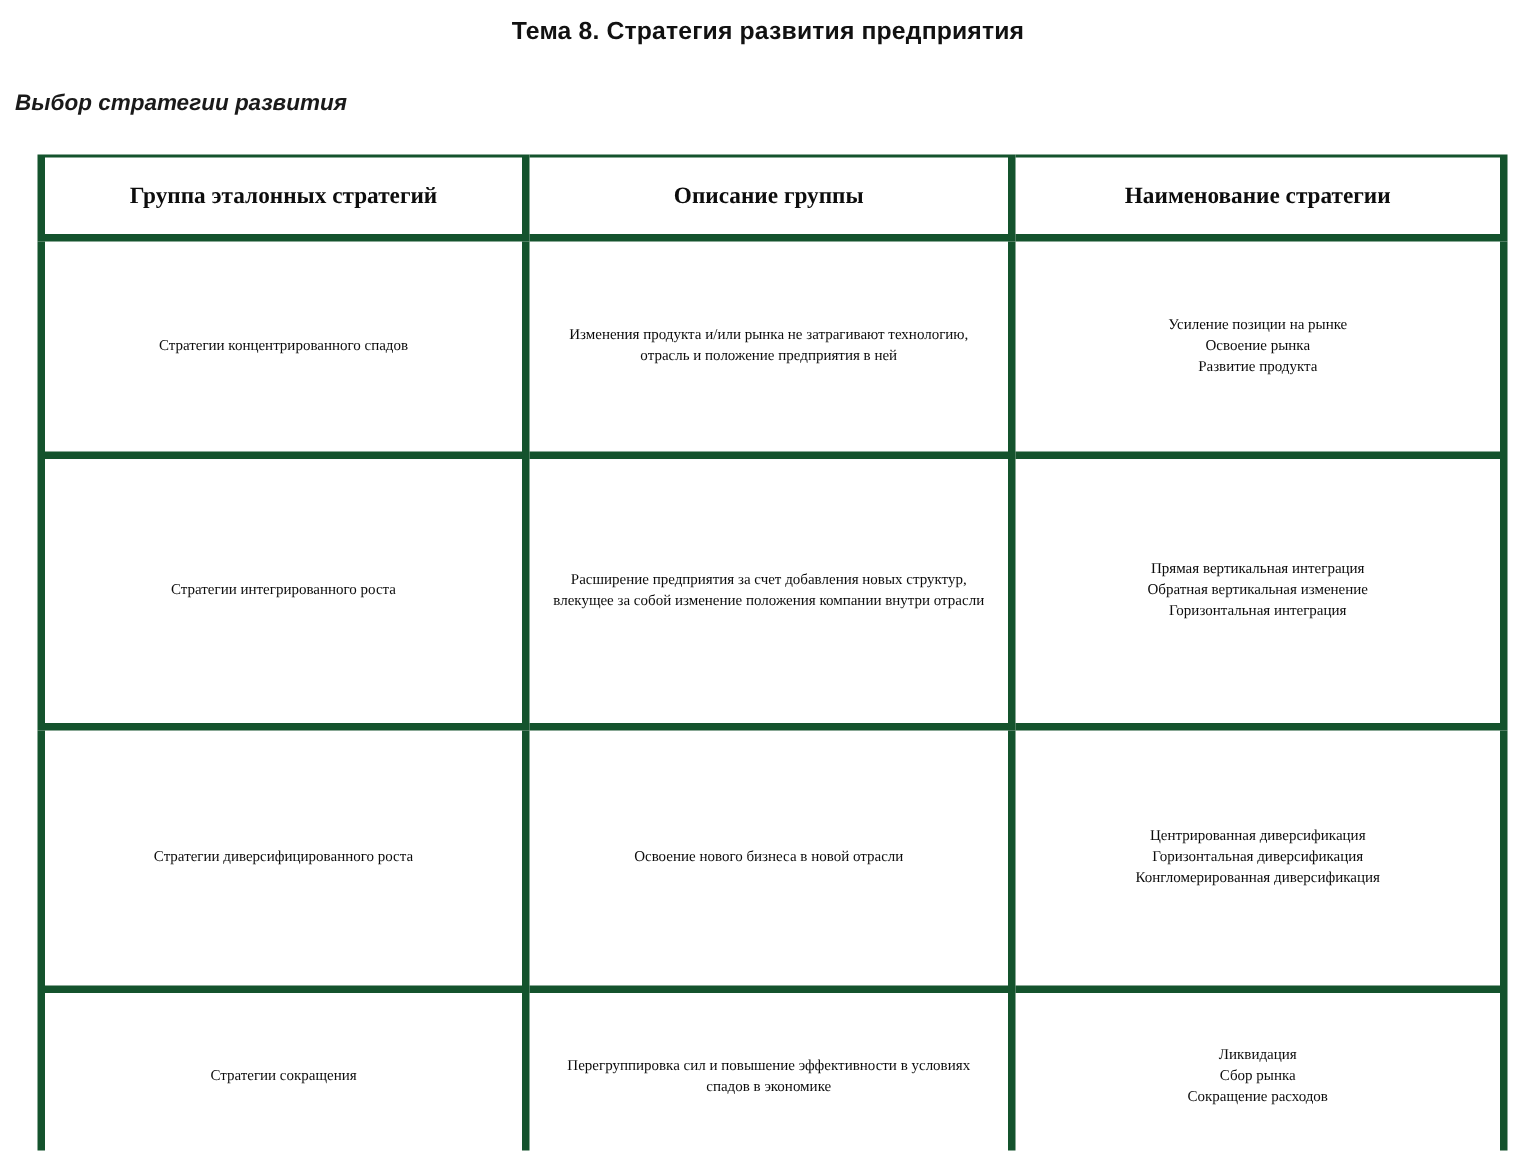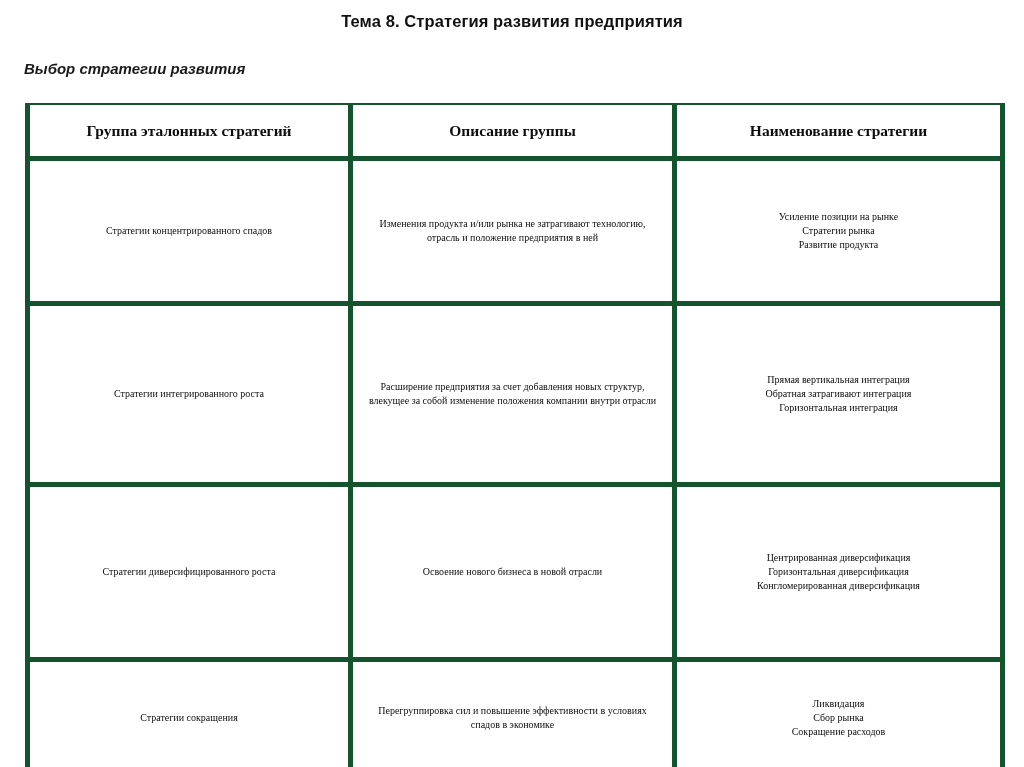--- a/index.html
+++ b/index.html
@@ -35,21 +35,21 @@
     line-height: 1.2;
   }
 
   .section-subtitle {
     font-family: "Liberation Sans", "DejaVu Sans", sans-serif;
     font-weight: bold;
     font-style: italic;
     font-size: 15px;
     color: #1a1a1a;
     margin: 0;
-    padding-left: 24px;
+    padding-left: 10px;
     padding-top: 28px;
     line-height: 1.2;
   }
 
   .table-wrap {
     position: absolute;
     left: 25px;
     top: 103px;
     width: 975px;
   }
@@ -123,30 +123,30 @@
           <th>Описание группы</th>
           <th>Наименование стратегии</th>
         </tr>
       </thead>
       <tbody>
         <tr class="row-0">
           <td>Стратегии концентрированного спадов</td>
           <td>Изменения продукта и/или рынка не затрагивают технологию, отрасль и положение предприятия в ней</td>
           <td class="multiline">
               <span class="cell-line">Усиление позиции на рынке</span>
-              <span class="cell-line">Стратегии рынка</span>
+              <span class="cell-line">Освоение рынка</span>
               <span class="cell-line">Развитие продукта</span>
             </td>
         </tr>
         <tr class="row-1">
           <td>Стратегии интегрированного роста</td>
           <td>Расширение предприятия за счет добавления новых структур, влекущее за собой изменение положения компании внутри отрасли</td>
           <td class="multiline">
               <span class="cell-line">Прямая вертикальная интеграция</span>
-              <span class="cell-line">Обратная затрагивают интеграция</span>
+              <span class="cell-line">Обратная вертикальная изменение</span>
               <span class="cell-line">Горизонтальная интеграция</span>
             </td>
         </tr>
         <tr class="row-2">
           <td>Стратегии диверсифицированного роста</td>
           <td>Освоение нового бизнеса в новой отрасли</td>
           <td class="multiline">
               <span class="cell-line">Центрированная диверсификация</span>
               <span class="cell-line">Горизонтальная диверсификация</span>
               <span class="cell-line">Конгломерированная диверсификация</span>

